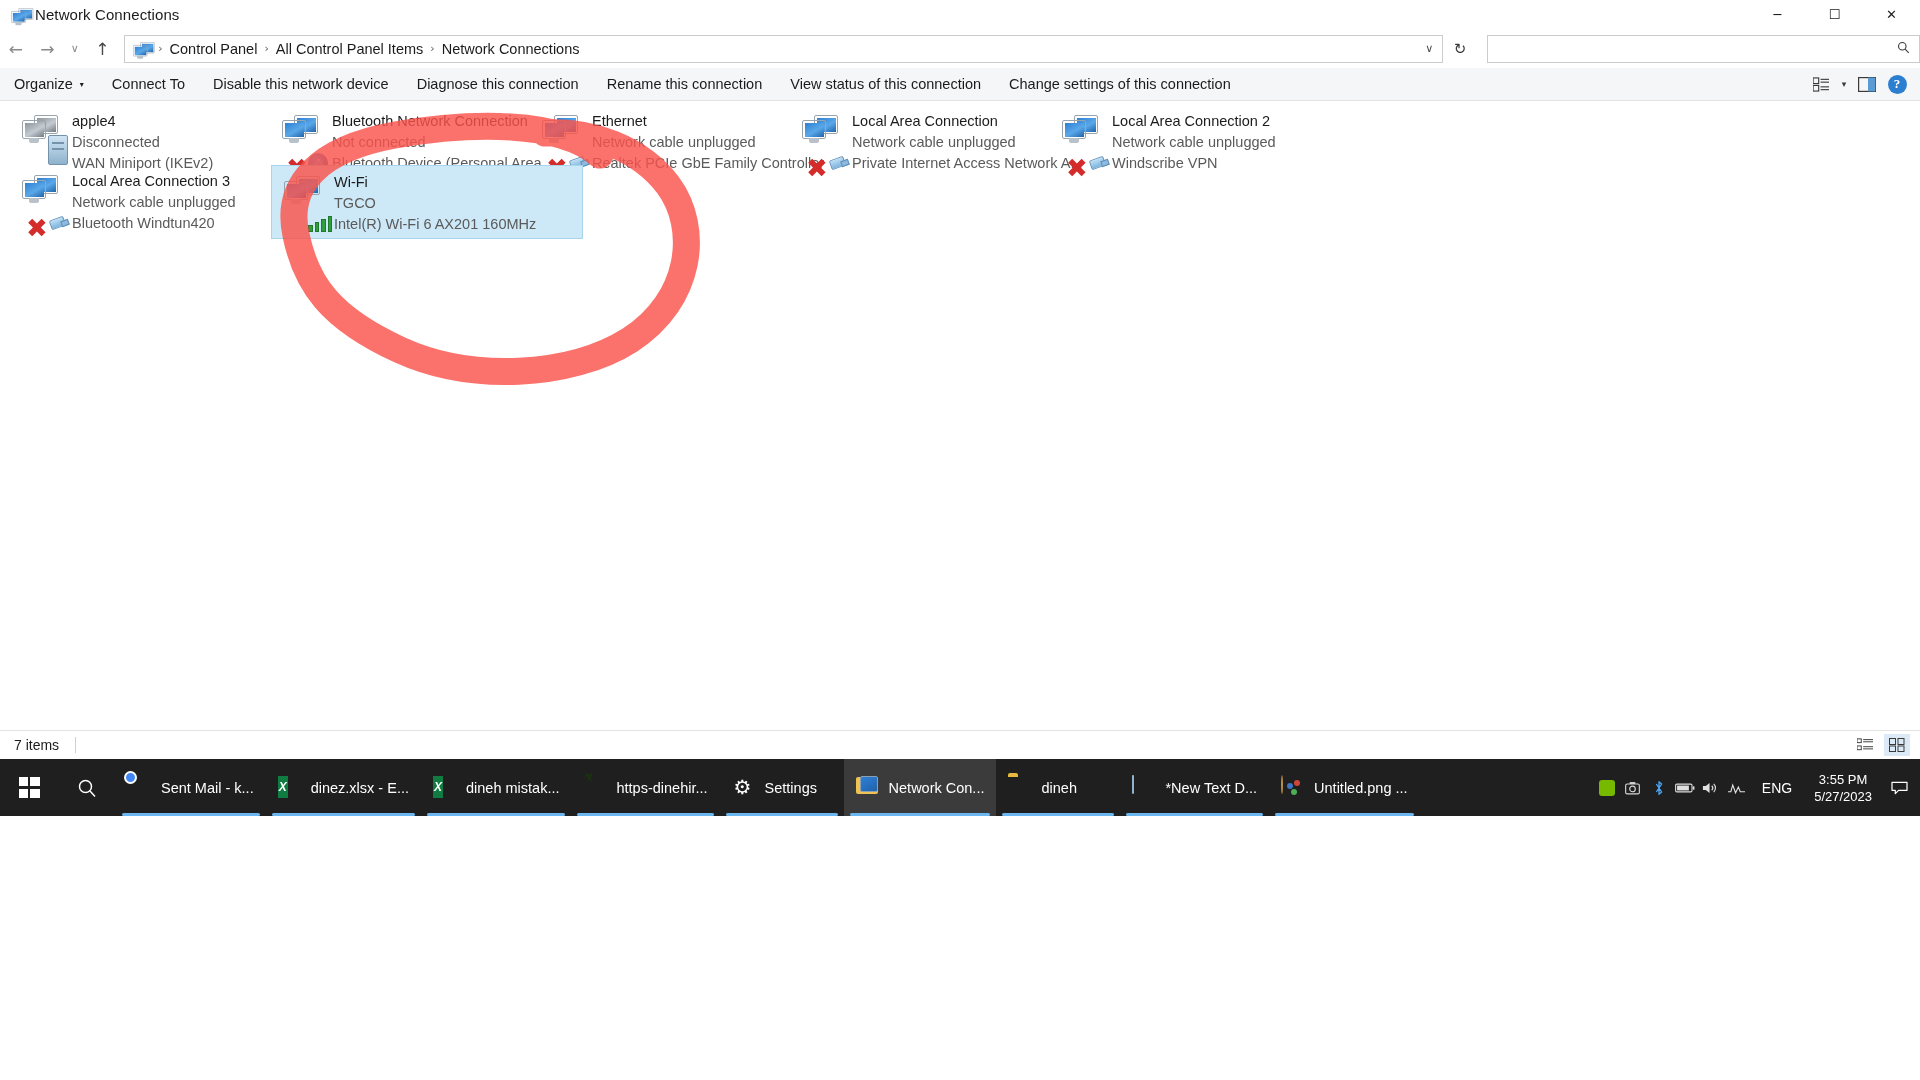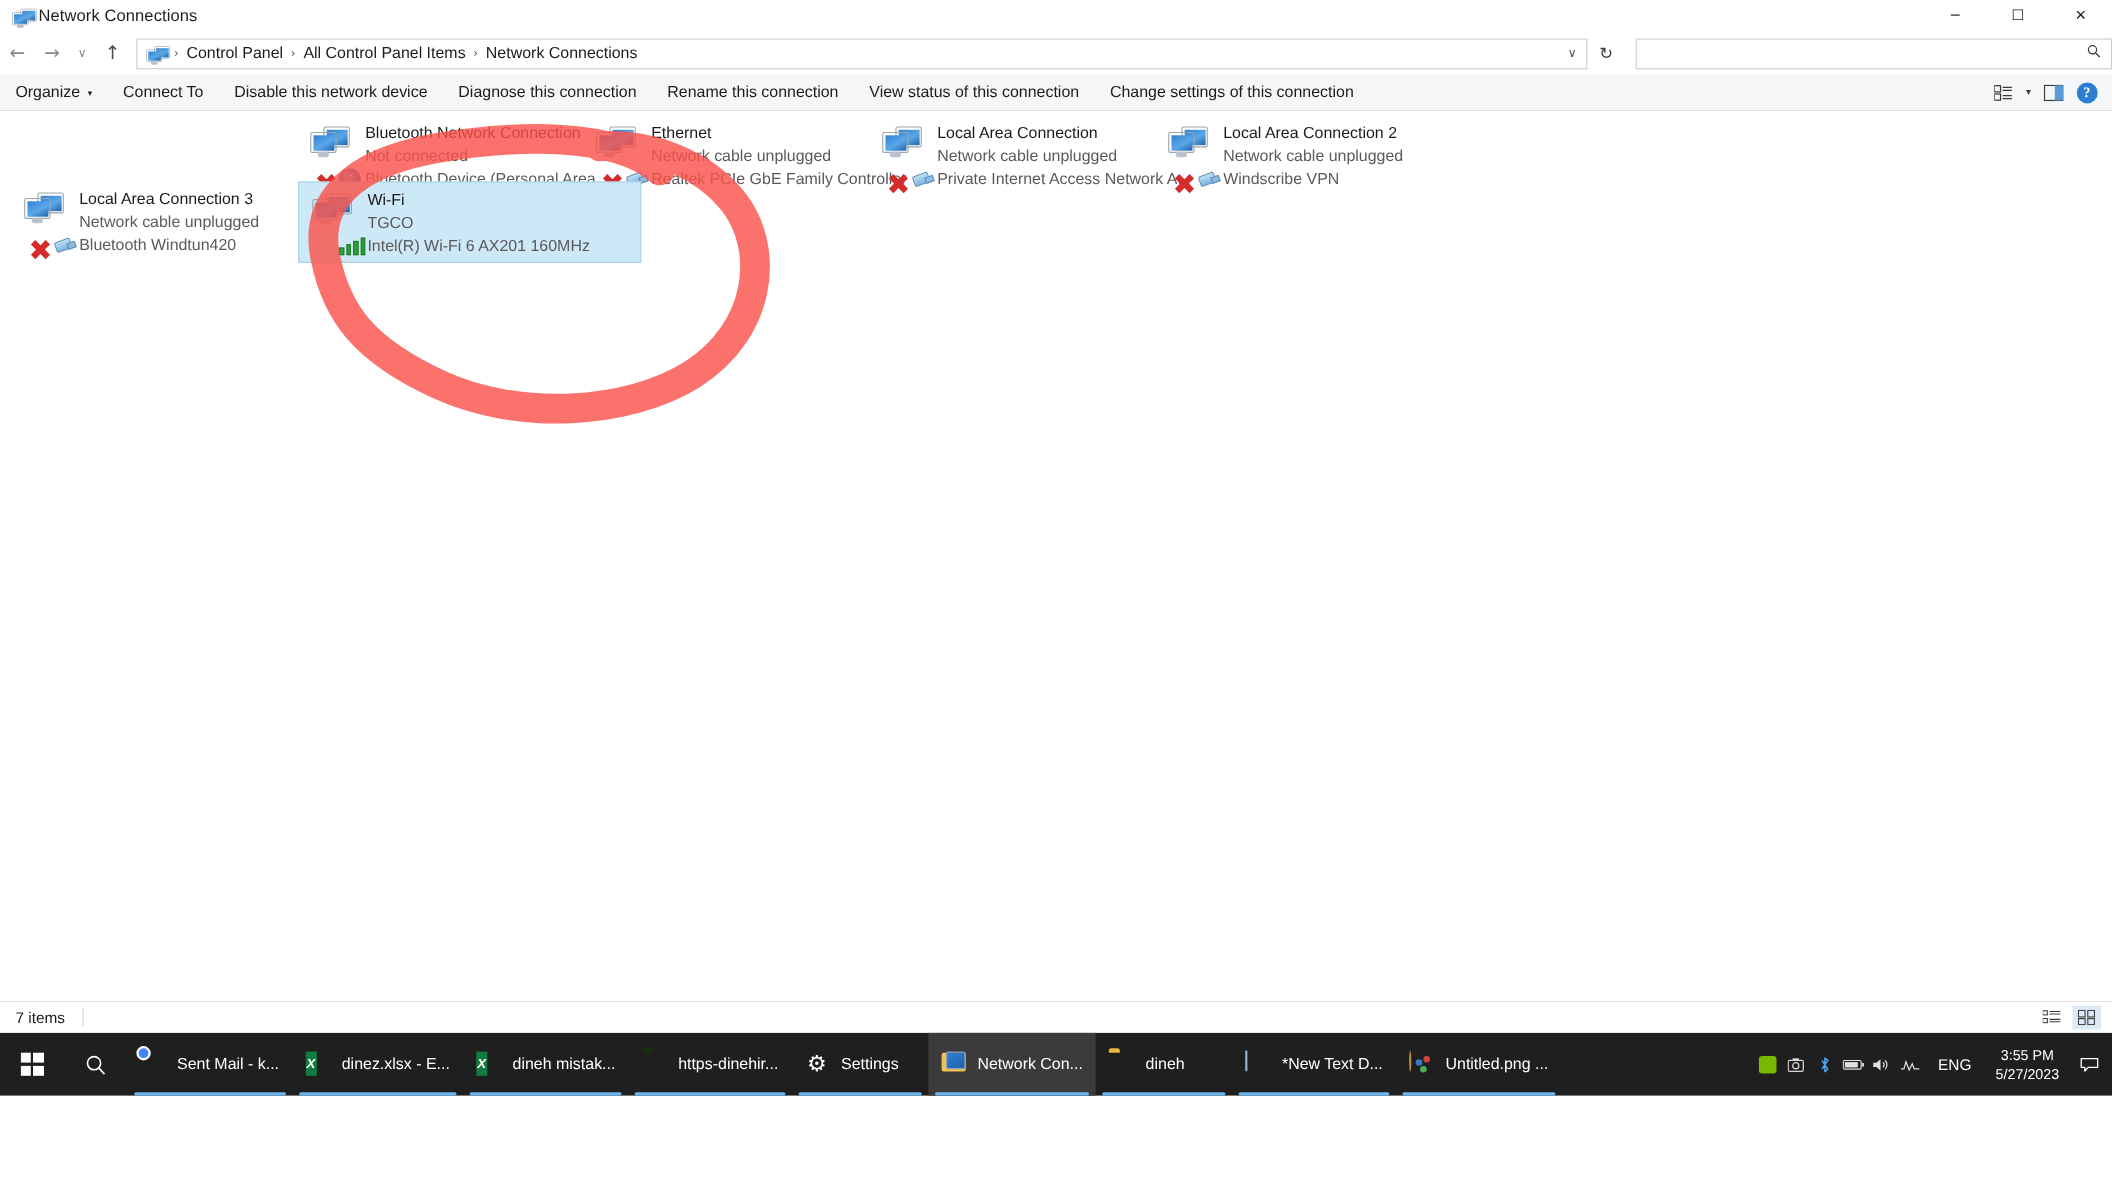--- a/index.html
+++ b/index.html
@@ -4,21 +4,21 @@
 <style>
   html, body {
     margin: 0; padding: 0;
     width: 1920px; height: 1080px;
     overflow: hidden;
     font-family: "Liberation Sans", sans-serif;
     background: #ffffff;
   }
   #app {
     position: relative;
-    width: 1920px; height: 996px;
+    width: 1920px; height: 816px;
     background: #ffffff;
   }
 
   
   .titlebar {
     position: absolute; left: 0; top: 0;
     width: 1920px; height: 29px;
     background: #ffffff;
     display: flex; align-items: center;
   }
@@ -508,20 +508,37 @@
         </svg>
       </div>
       <div class="cmd-icon-btn">
         <span class="help-circle">?</span>
       </div>
     </div>
   </div>
 
   <div class="content">
 
+    <div class="conn-item" style="left:10px; top:4px;">
+      <div class="conn-icon">
+        <div class="mon-pair">
+            <div class="mon back">
+              <div class="screen gray"></div>
+            </div>
+            <div class="mon front">
+              <div class="screen gray"></div>
+              <div class="stand"></div>
+            </div>
+          </div>
+        <div class="badge-server"></div>
+      </div>
+      <div class="conn-name">apple4</div>
+      <div class="conn-status">Disconnected</div>
+      <div class="conn-device">WAN Miniport (IKEv2)</div>
+    </div>
 
     <div class="conn-item" style="left:270px; top:4px;">
       <div class="conn-icon">
         <div class="mon-pair">
             <div class="mon back">
               <div class="screen blue"></div>
             </div>
             <div class="mon front">
               <div class="screen blue"></div>
               <div class="stand"></div>

